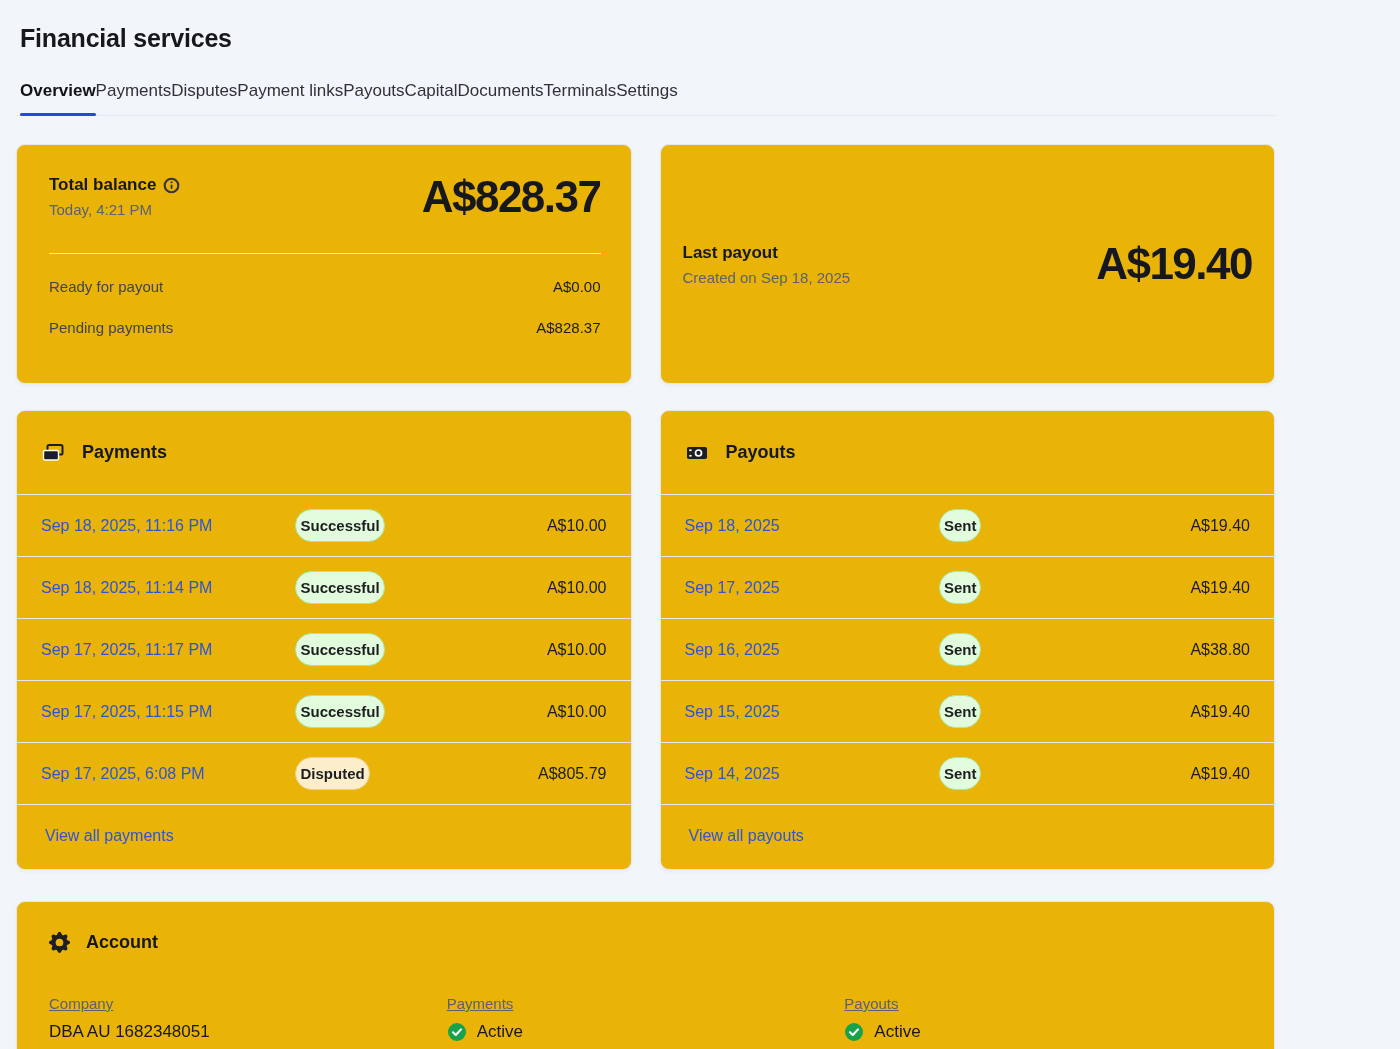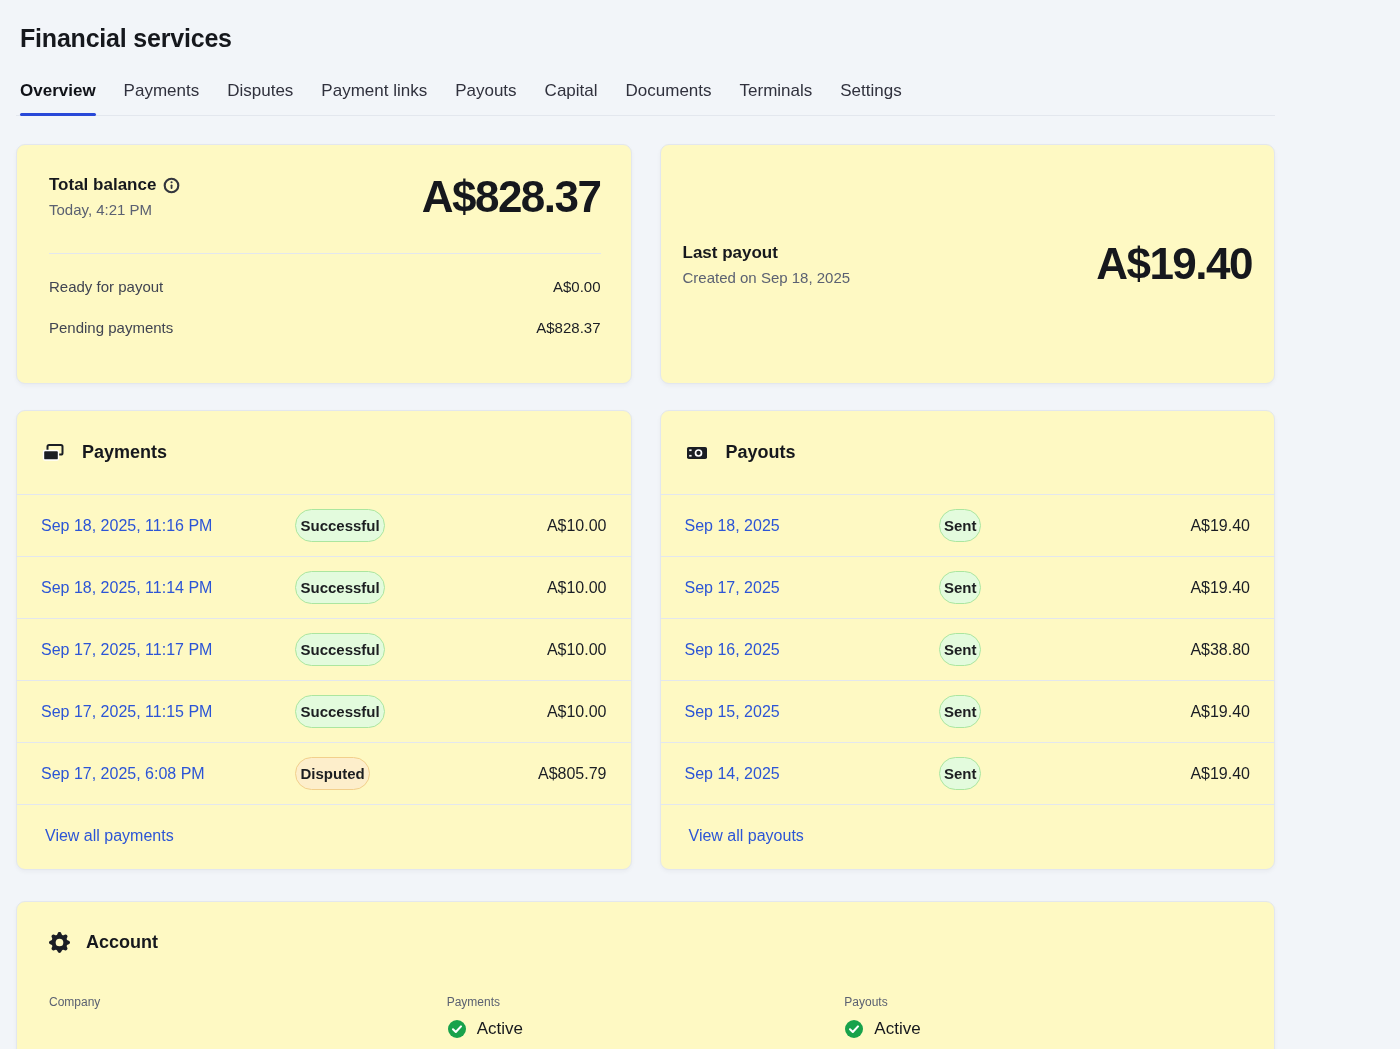--- a/index.html
+++ b/index.html
@@ -7,35 +7,35 @@
   body {
     background: var(--page-bg, #f2f5f9);
     font-family: "Liberation Sans", "DejaVu Sans", sans-serif;
     color: var(--text, #16181d);
   }
   .container { width: 1259px; margin-left: 16px; padding-top: 24px; }
 
   h1.page-title { font-size: 25px; font-weight: 700; letter-spacing: -0.2px; padding-left: 4px; }
 
   .tabbar {
-    display: flex; gap: 28px; margin-top: 26px; padding-left: 4px;
+    display: flex; margin-top: 26px; padding-left: 4px;
     border-bottom: 1px solid var(--border, #e3e7ee);
   }
   .tab {
     position: relative; font-size: 17px; color: #30313d;
     padding: 2px 0 14px; cursor: pointer; white-space: nowrap;
   }
   .tab.active { color: #101218; font-weight: 700; }
   .tab.active::after {
     content: ""; position: absolute; left: 0; right: 0; bottom: -1px;
     height: 3px; border-radius: 2px; background: var(--accent, #2848d8);
   }
 
   .card {
-    background: #fef9c3; border: 1px solid var(--border, #e3e7ee);
+    background: #eab308; border: 1px solid var(--border, #e3e7ee);
     border-radius: 9px; box-shadow: 0 2px 4px rgba(16,24,40,.04);
   }
   .grid2 { display: grid; grid-template-columns: 1fr 1fr; gap: 28px; }
   .row1 { margin-top: 28px; }
   .row2 { margin-top: 26px; }
 
   
   .balance-card { height: 240px; padding: 30px 30px 0 32px; }
   .balance-top { display: flex; justify-content: space-between; align-items: flex-start; }
   .card-h { font-size: 17px; font-weight: 700; display: flex; align-items: center; gap: 7px; }
@@ -69,21 +69,21 @@
   .badge--success { background: var(--success-bg, #e3fbdd); border: 1px solid var(--success-border, #abe69f); }
   .badge--warning { background: var(--warning-bg, #fdeecb); border: 1px solid var(--warning-border, #f2cf8b); }
   .amount { margin-left: auto; color: #1a1d24; }
   .list-foot { padding: 22px 28px; }
   .view-all { font-size: 16px; color: var(--link, #2c55d6); text-decoration: none; cursor: pointer; }
 
   
   .account-card { margin-top: 31px; height: 240px; padding: 30px 32px; }
   .account-head { display: flex; align-items: center; gap: 16px; }
   .account-grid { display: grid; grid-template-columns: 1fr 1fr 1fr; margin-top: 42px; }
-  .field-label { font-size: 12px; color: var(--text-muted, #5b6172); }
+  .field-label { font-size: 15px; color: var(--text-muted, #5b6172); text-decoration: underline; }
   .field-value { font-size: 17px; color: #16181d; margin-top: 10px; display: flex; align-items: center; gap: 10px; }
 
   .icon { display: inline-flex; flex: none; }
 </style>
 </head>
 <body>
 
 <div class="container">
 
   <h1 class="page-title">Financial services</h1>
@@ -233,20 +233,21 @@
       <span class="icon">
         <svg width="21" height="21" viewBox="0 0 16 16">
           <path fill="#1b1e24" fill-rule="evenodd" d="M9.405 1.05c-.413-1.4-2.397-1.4-2.81 0l-.1.34a1.464 1.464 0 0 1-2.105.872l-.31-.17c-1.283-.698-2.686.705-1.987 1.987l.169.311c.446.82.023 1.841-.872 2.105l-.34.1c-1.4.413-1.4 2.397 0 2.81l.34.1a1.464 1.464 0 0 1 .872 2.105l-.17.31c-.698 1.283.705 2.686 1.987 1.987l.311-.169a1.464 1.464 0 0 1 2.105.872l.1.34c.413 1.4 2.397 1.4 2.81 0l.1-.34a1.464 1.464 0 0 1 2.105-.872l.31.17c1.283.698 2.686-.705 1.987-1.987l-.169-.311a1.464 1.464 0 0 1 .872-2.105l.34-.1c1.4-.413 1.4-2.397 0-2.81l-.34-.1a1.464 1.464 0 0 1-.872-2.105l.17-.31c.698-1.283-.705-2.686-1.987-1.987l-.311.169a1.464 1.464 0 0 1-2.105-.872l-.1-.34zM8 10.93a2.929 2.929 0 1 1 0-5.86 2.929 2.929 0 0 1 0 5.858z"></path>
         </svg>
       </span>
       <span class="list-title">Account</span>
     </div>
     <div class="account-grid">
       <div>
         <div class="field-label">Company</div>
+        <div class="field-value">DBA AU 1682348051</div>
       </div>
       <div>
         <div class="field-label">Payments</div>
         <div class="field-value">
           <span class="icon">
             <svg width="20" height="20" viewBox="0 0 20 20">
               <circle cx="10" cy="10" r="9" fill="#18a24b"></circle>
               <path d="M6 10.3 8.8 13 14 7.4" fill="none" stroke="#ffffff" stroke-width="2.1" stroke-linecap="round" stroke-linejoin="round"></path>
             </svg>
           </span>

